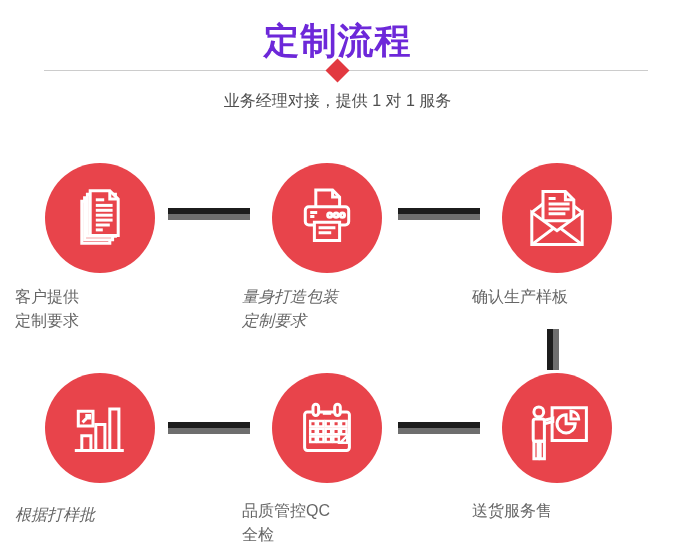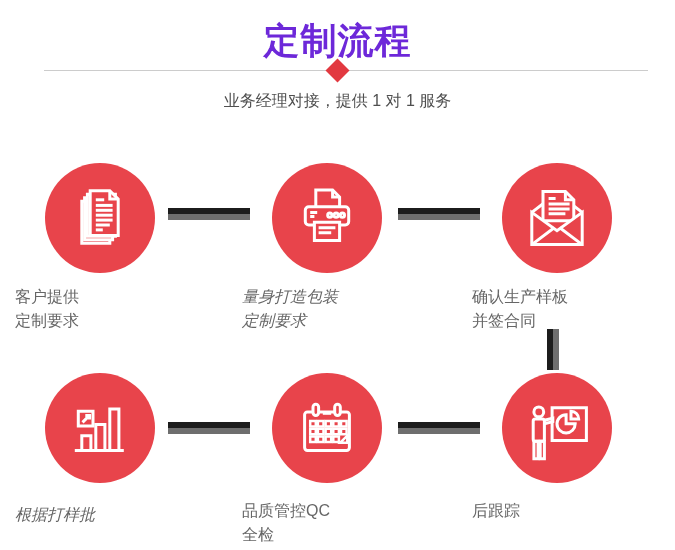--- a/index.html
+++ b/index.html
@@ -100,21 +100,20 @@
       <path class="fillred" d="M30 54 V12 h32 l12 12 v30 Z"></path>
       <path d="M62 12 v12 h12"></path>
       <path d="M38 22 h10 M38 30 h30 M38 37 h30 M38 44 h24"></path>
       <path class="fillred" d="M14 42 L50 68 L86 42 V88 H14 Z"></path>
       <path d="M14 88 L46 64 M86 88 L54 64"></path>
     </svg>
   </div>
   <div class="label" style="left:472px; top:285px;">
     <div class="inner">
       <div>确认生产样板</div>
-      <div>并签合同</div>
     </div>
   </div>
 
   <div class="circle" style="left:45px; top:373px;">
     <svg class="icon" viewBox="0 0 100 100" width="70" height="70" fill="none" stroke="#ffffff" stroke-width="3">
       <path d="M14 82 h70"></path>
       <rect x="24" y="61" width="13" height="21"></rect>
       <rect x="44" y="45" width="13" height="37"></rect>
       <rect x="64" y="23" width="13" height="59"></rect>
       <rect class="fillred" x="19" y="26" width="21" height="21"></rect>
@@ -166,21 +165,21 @@
       <path d="M70 37 V26 A11 11 0 0 1 81 37 Z"></path>
       <circle cx="24" cy="27" r="7"></circle>
       <rect x="16" y="37" width="16" height="32" rx="3"></rect>
       <path d="M32 39 L44 36 L44 41 L32 44"></path>
       <rect x="17" y="69" width="6" height="25"></rect>
       <rect x="26" y="69" width="6" height="25"></rect>
     </svg>
   </div>
   <div class="label" style="left:472px; top:499px;">
     <div class="inner">
-      <div>后跟踪</div>
+      <div>送货服务售</div>
     </div>
   </div>
 
   <div class="bar-h" style="left:168px; top:208px;"></div>
   <div class="bar-h" style="left:398px; top:208px;"></div>
   <div class="bar-v" style="left:547px; top:329px;"></div>
   <div class="bar-h" style="left:168px; top:422px;"></div>
   <div class="bar-h" style="left:398px; top:422px;"></div>
 
 </div>

